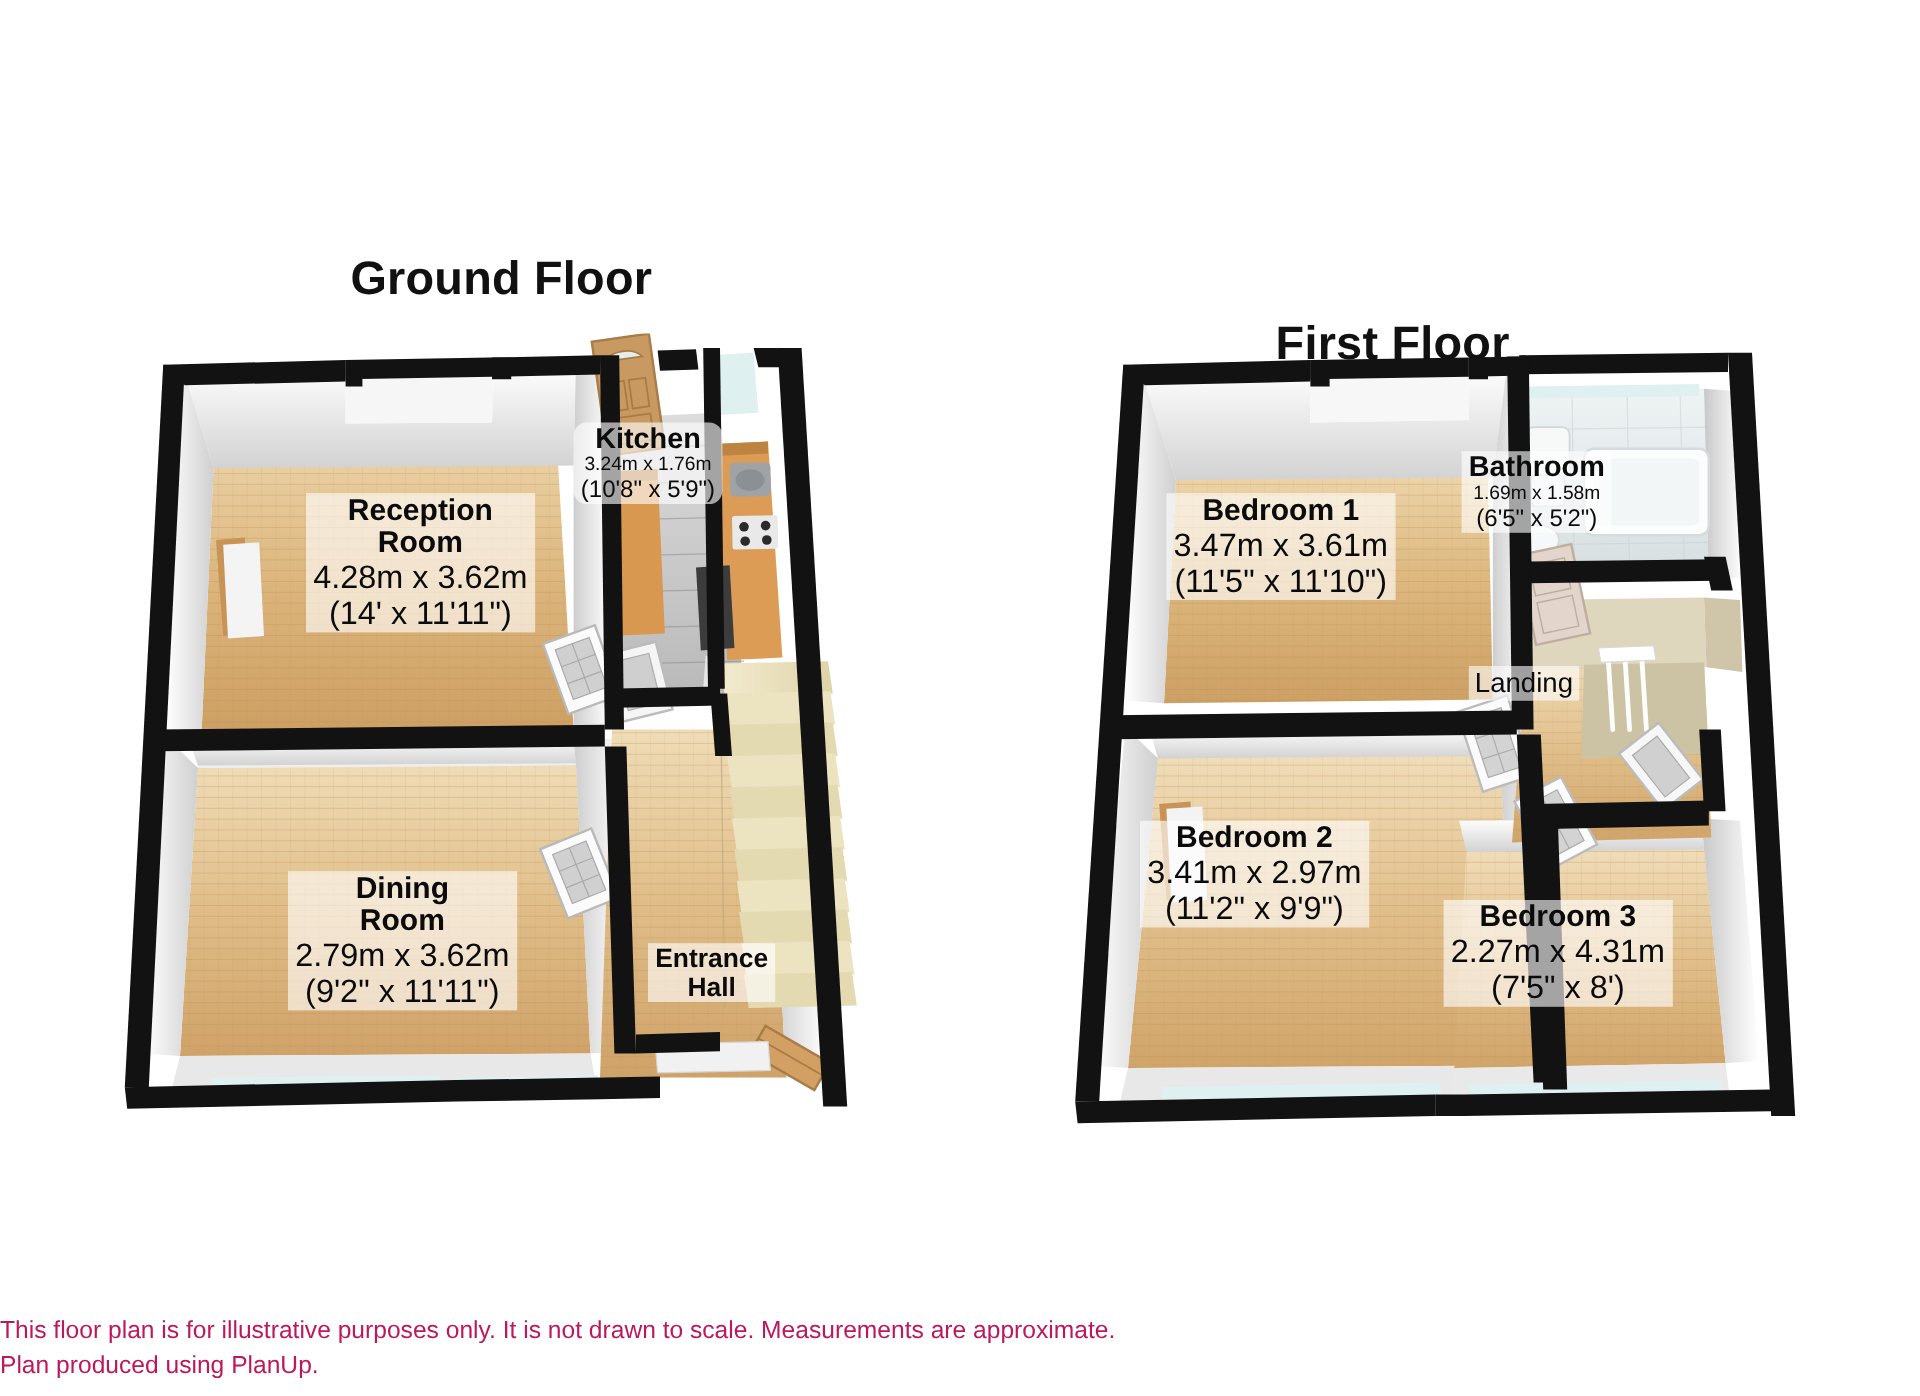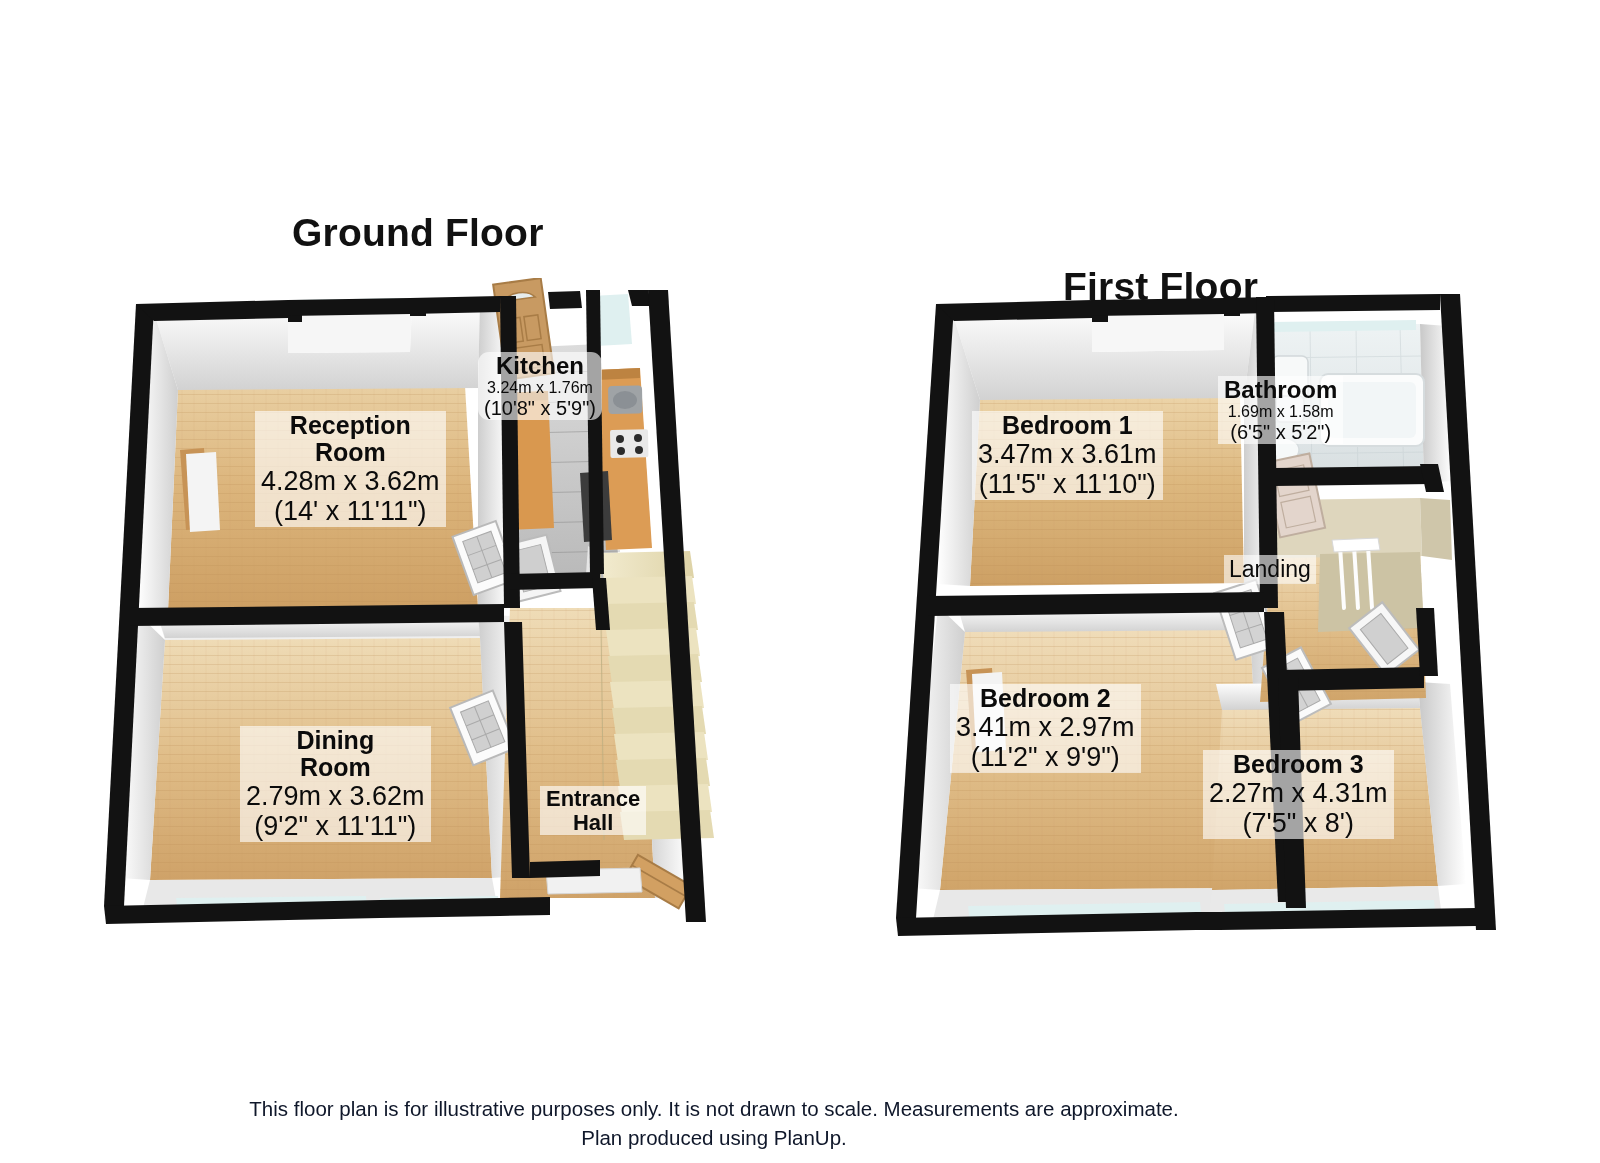--- a/index.html
+++ b/index.html
@@ -21,22 +21,21 @@
     letter-spacing:0.2px;
     white-space:nowrap;
   }
   #title-ground{left:292px;top:195px;}
   #title-first{left:1063px;top:205px;margin-top:44px;}
 
   
   .footer{
     position:absolute;
     left:0;top:1078px;width:1428px;
-    text-align:center;
-    color:#0f172a;
+    color:#be185d;
     font-size:20.5px;
     line-height:29px;
   }
 
   
   .plan{position:absolute;}
   #plan-ground{left:80px;top:262px;width:660px;height:690px;}
   #plan-first{left:820px;top:262px;width:700px;height:690px;}
 
   

